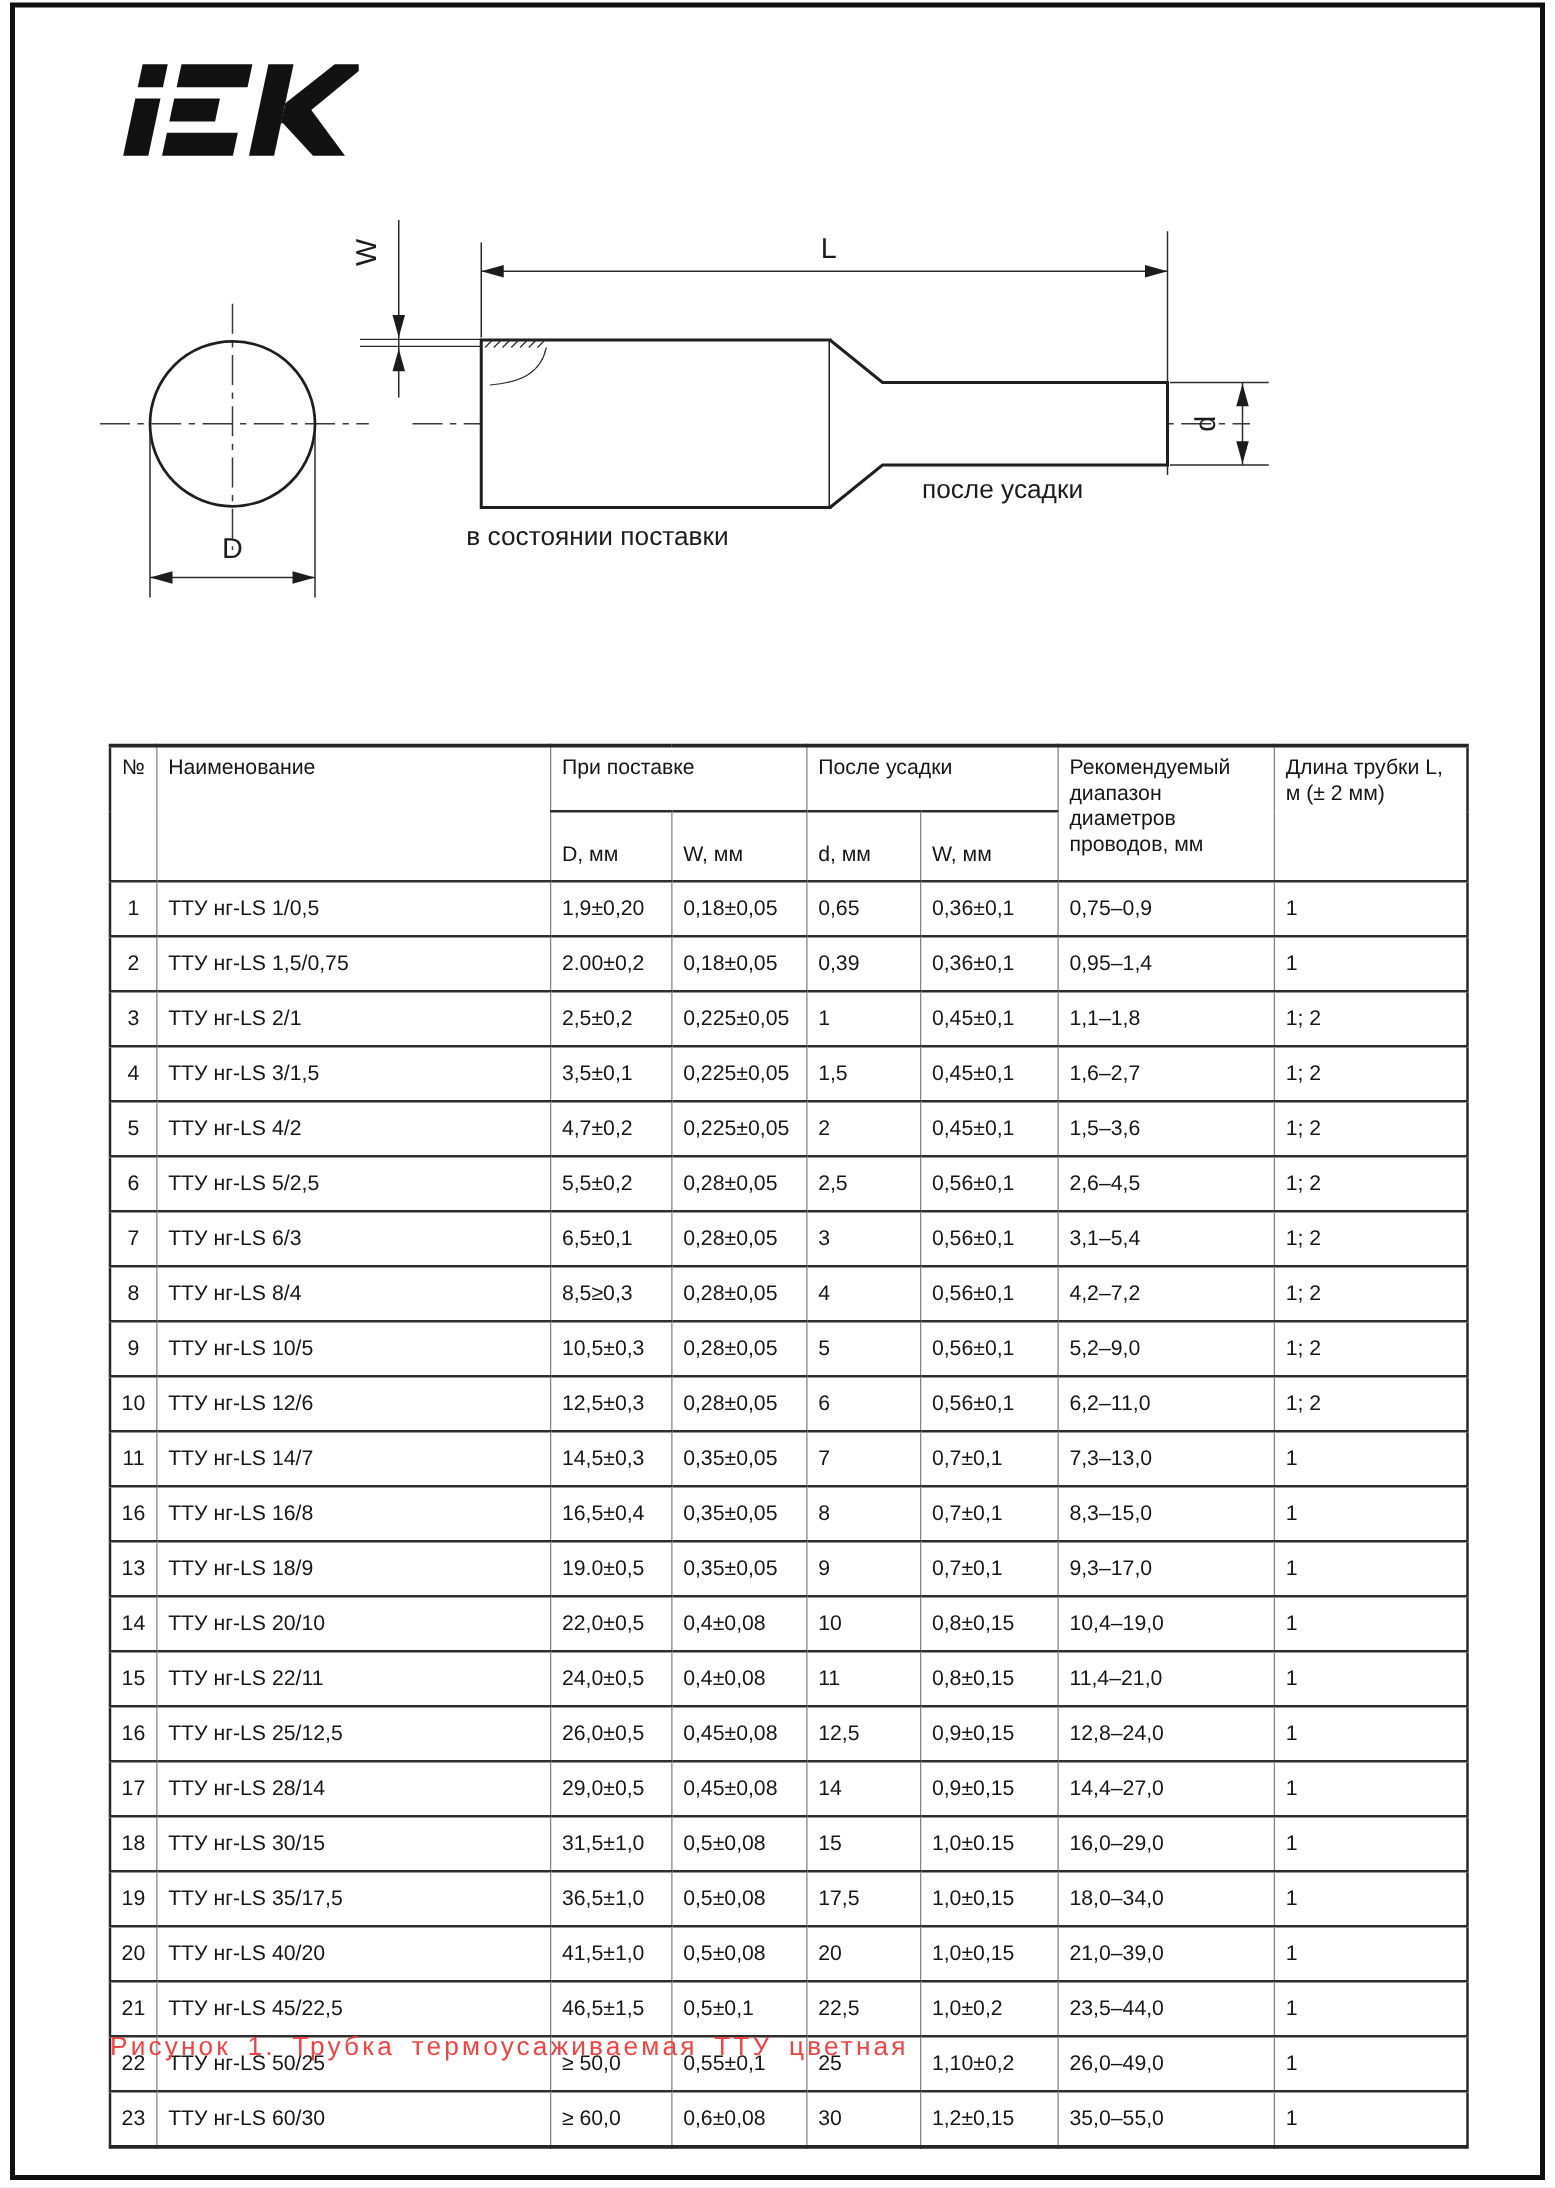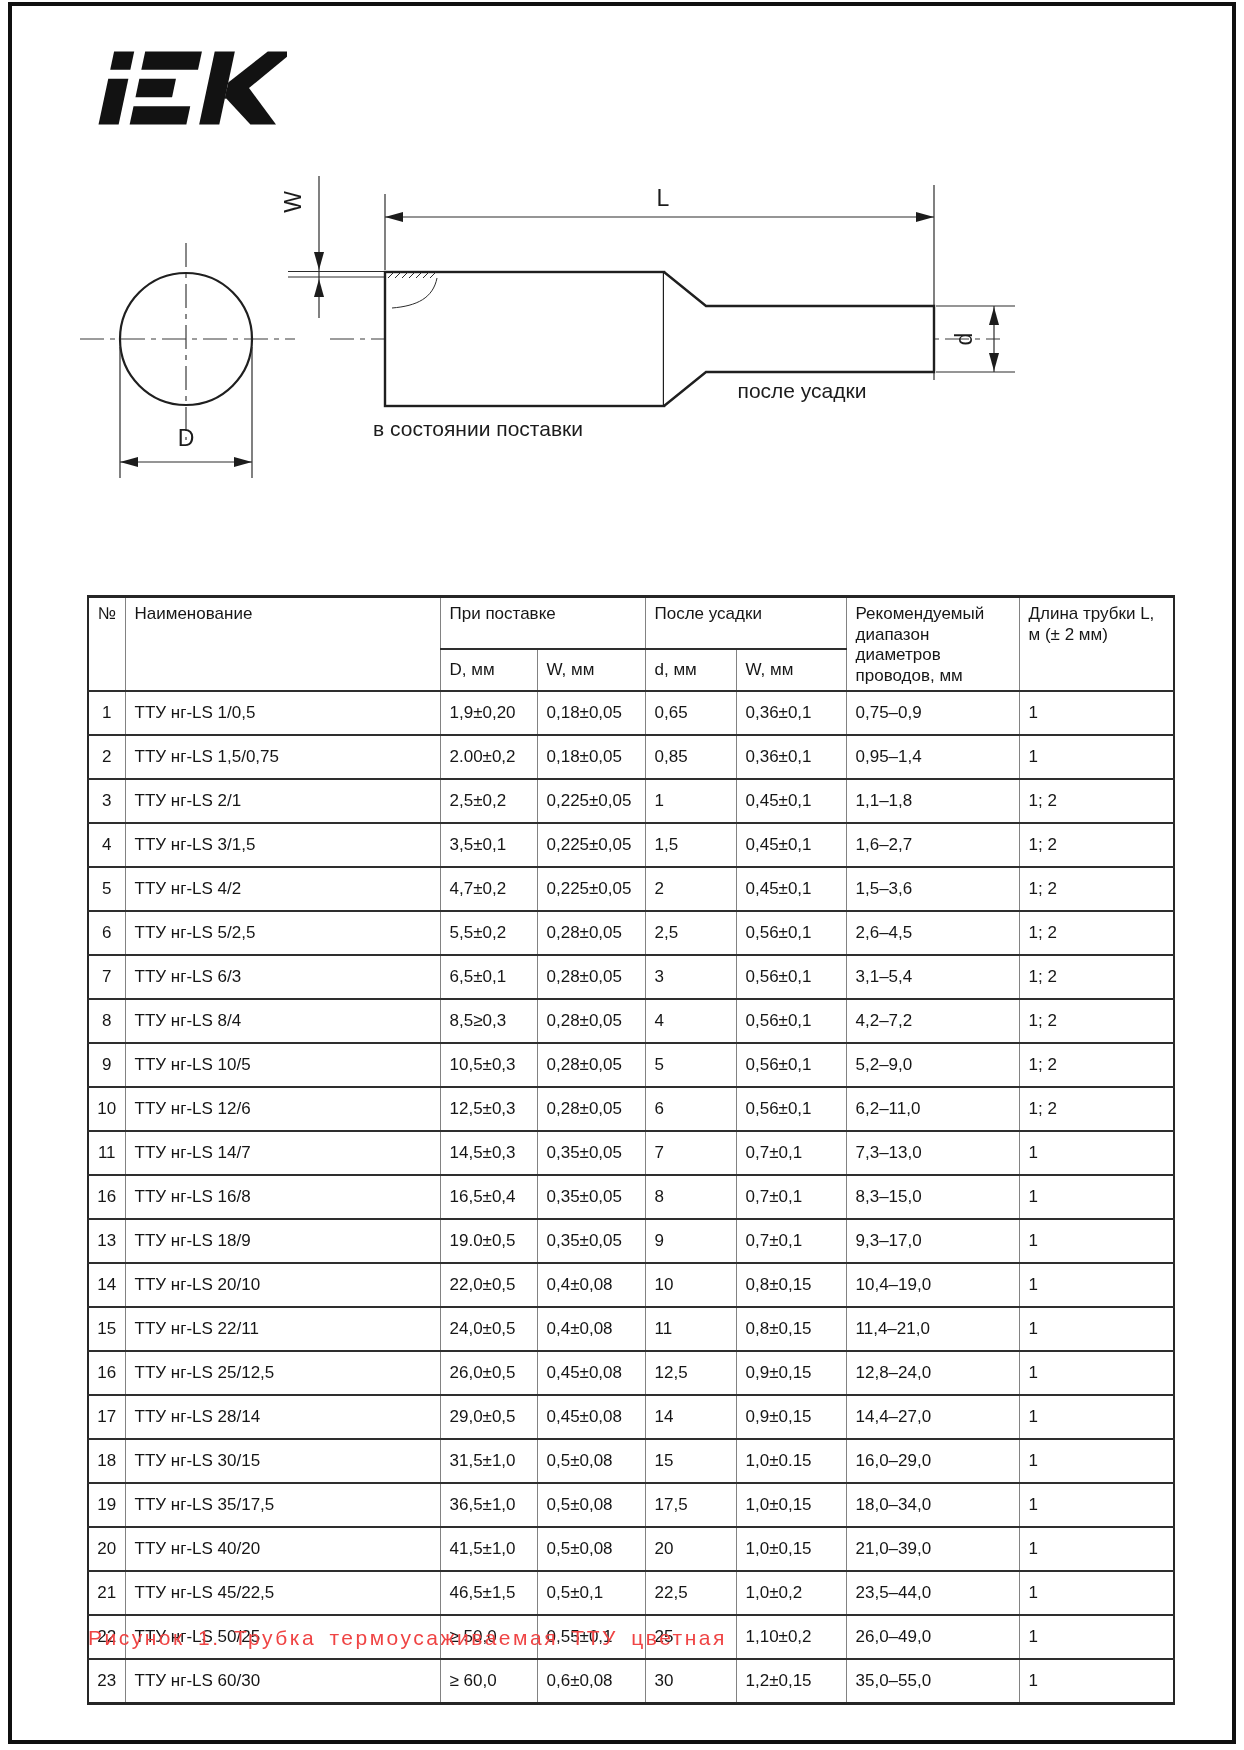--- a/index.html
+++ b/index.html
@@ -13,21 +13,21 @@
   .cap-text{font-family:"Liberation Sans",sans-serif;font-size:21px;fill:#1c1c1c;}
 
   #tablewrap{position:absolute;left:87px;top:595px;}
   table.spec{border-collapse:collapse;table-layout:fixed;width:1086px;
              font-size:17px;line-height:1.22;color:#161616;
              border:2px solid #262626;border-top-width:3px;border-bottom-width:3px;}
   table.spec th, table.spec td{border-left:1.5px solid #828282;border-top:2px solid #2e2e2e;
              font-weight:400;text-align:left;padding:2px 5px 2px 9px;}
   table.spec th{vertical-align:top;padding-top:6px;white-space:normal;}
   table.spec thead tr.h1 th{height:42px;}
-  table.spec thead tr.h2 th{height:36px;vertical-align:middle;padding-top:2px;margin-left:24px;}
+  table.spec thead tr.h2 th{height:36px;vertical-align:middle;padding-top:16px;margin-left:24px;}
   table.spec td{height:38px;vertical-align:middle;white-space:nowrap;overflow:hidden;}
   table.spec td.c-num{ text-align:center;padding:2px 2px;}
   #caption{position:absolute;left:88px;top:1626px;font-size:21px;color:#ef4444;
            letter-spacing:2.5px;word-spacing:5px;white-space:nowrap;}
 </style>
 </head>
 <body>
 
 <div id="page">
   <div id="frame"></div>
@@ -159,21 +159,21 @@
             <td>0,65</td>
             <td>0,36±0,1</td>
             <td>0,75–0,9</td>
             <td>1</td>
           </tr>
           <tr>
             <td class="c-num">2</td>
             <td>ТТУ нг-LS 1,5/0,75</td>
             <td>2.00±0,2</td>
             <td>0,18±0,05</td>
-            <td>0,85</td>
+            <td>0,39</td>
             <td>0,36±0,1</td>
             <td>0,95–1,4</td>
             <td>1</td>
           </tr>
           <tr>
             <td class="c-num">3</td>
             <td>ТТУ нг-LS 2/1</td>
             <td>2,5±0,2</td>
             <td>0,225±0,05</td>
             <td>1</td>

